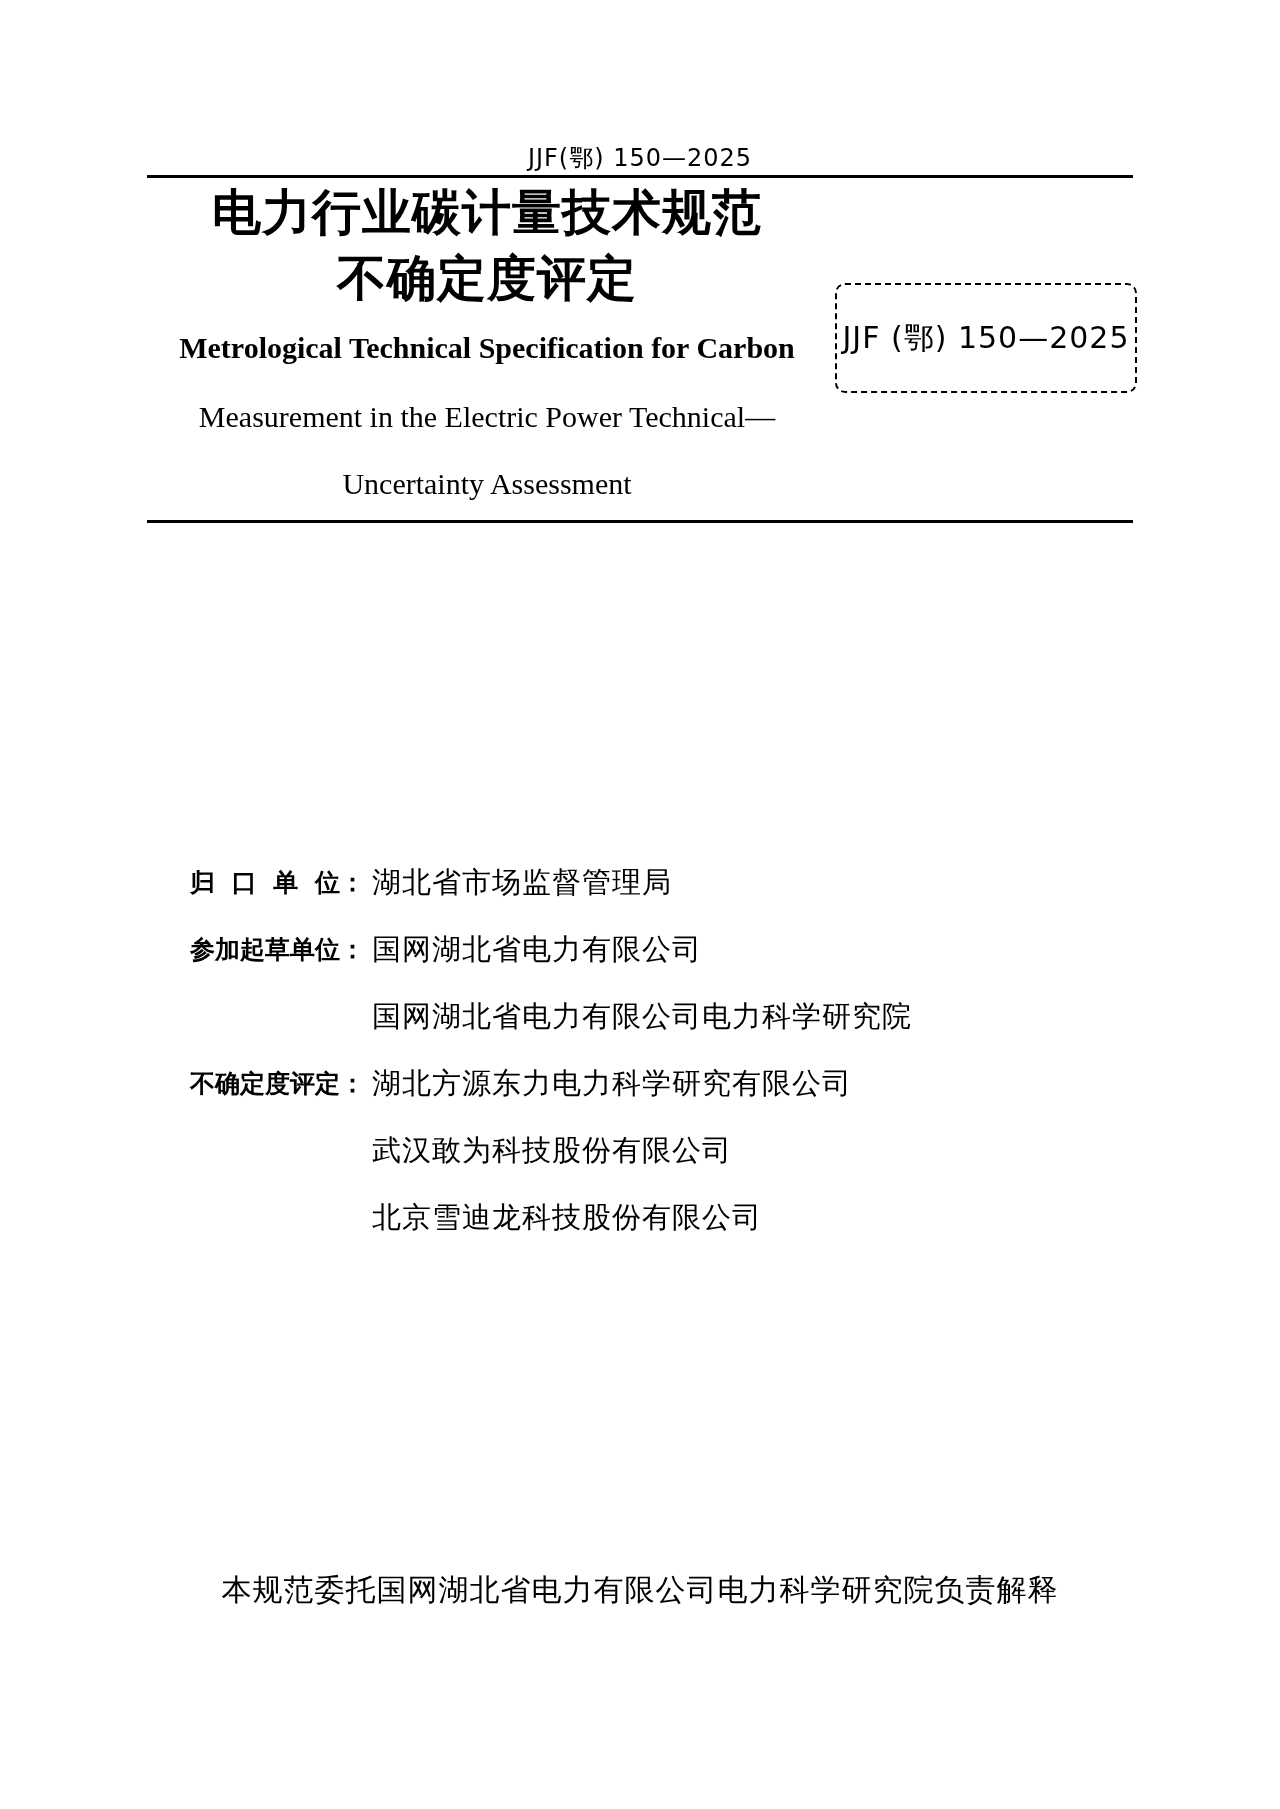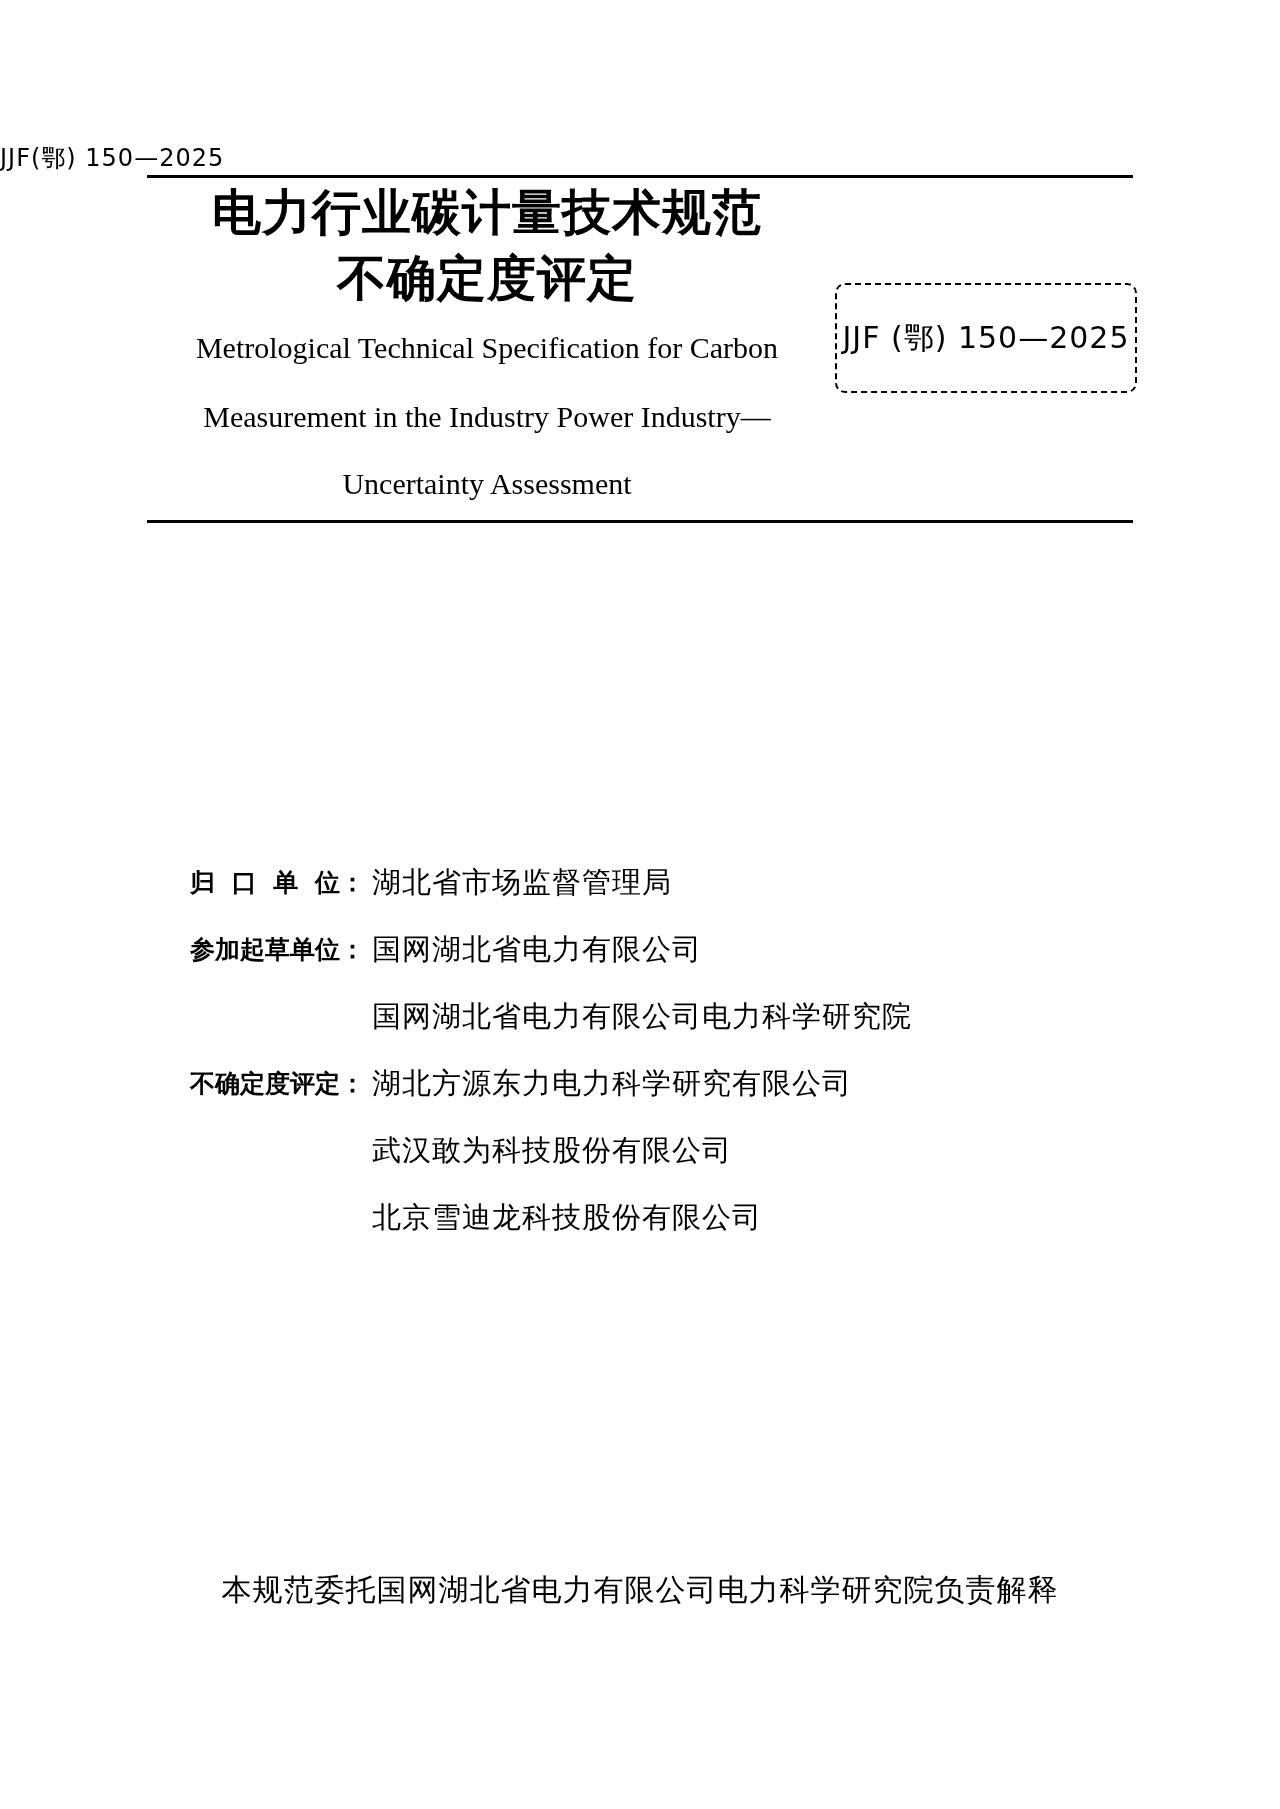--- a/index.html
+++ b/index.html
@@ -14,20 +14,21 @@
     background: #ffffff;
     color: #000000;
     font-family: "Liberation Sans", sans-serif;
     overflow: hidden;
   }
   .header-code {
     position: absolute;
     top: 142px;
     left: 0;
     width: 100%;
+    text-align: center;
     font-family: "DejaVu Sans", sans-serif;
     font-size: 24px;
     letter-spacing: 1px;
     font-weight: 500;
   }
   .rule {
     position: absolute;
     left: 147px;
     width: 986px;
     height: 3px;
@@ -51,21 +52,21 @@
     letter-spacing: 1px;
     white-space: nowrap;
   }
   .zh-title-2 { margin-top: 8px; }
   .en-title {
     font-family: "Liberation Serif", serif;
     font-size: 30px;
     line-height: 36px;
     white-space: nowrap;
   }
-  .en-1 { margin-top: 22px; }
+  .en-1 { margin-top: 22px; font-weight: bold; }
   .en-2 { margin-top: 33px; }
   .en-3 { margin-top: 31px; }
 
   .badge-box {
     position: absolute;
     left: 835px;
     top: 283px;
     width: 302px;
     height: 110px;
     box-sizing: border-box;
@@ -132,21 +133,21 @@
 <div class="page">
 
   <div class="header-code">JJF(鄂) 150—2025</div>
 
   <div class="rule rule-top"></div>
 
   <div class="title-block">
     <div class="zh-title">电力行业碳计量技术规范</div>
     <div class="zh-title zh-title-2">不确定度评定</div>
     <div class="en-title en-1">Metrological Technical Specification for Carbon</div>
-    <div class="en-title en-2">Measurement in the Industry Power Industry—</div>
+    <div class="en-title en-2">Measurement in the Electric Power Technical—</div>
     <div class="en-title en-3">Uncertainty Assessment</div>
   </div>
 
   <div class="badge-box">
     <span class="badge-text">JJF (鄂) 150—2025</span>
   </div>
 
   <div class="rule rule-bottom"></div>
 
   <div class="info-section">

